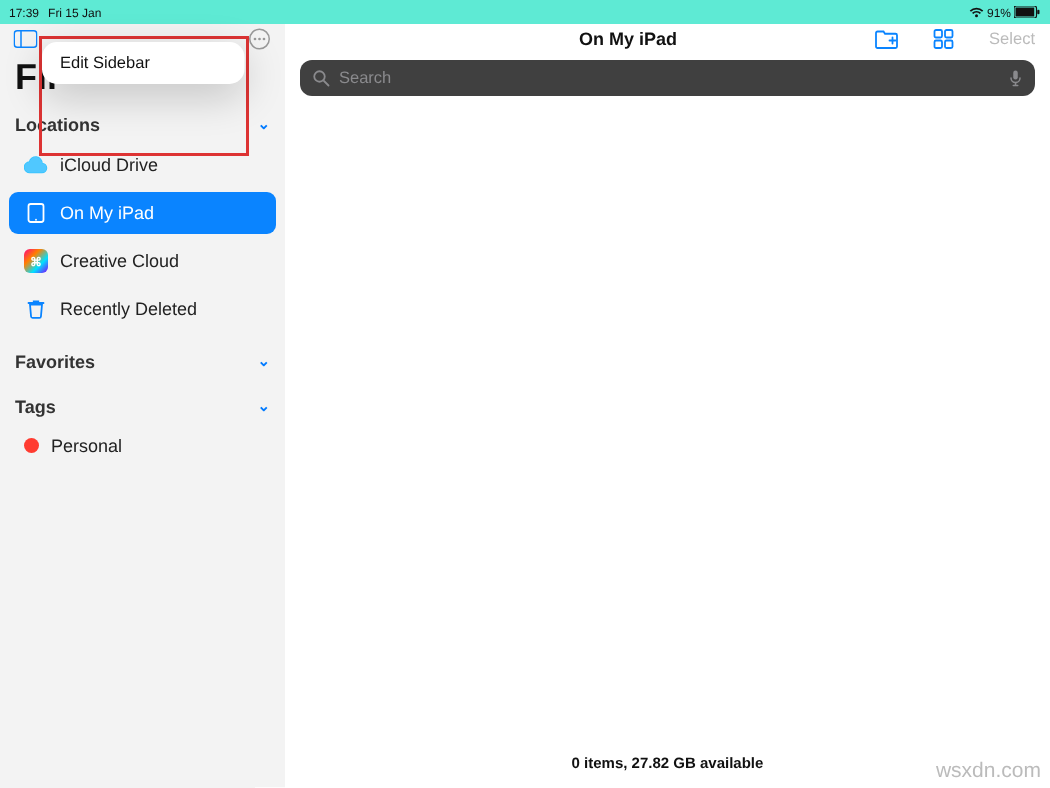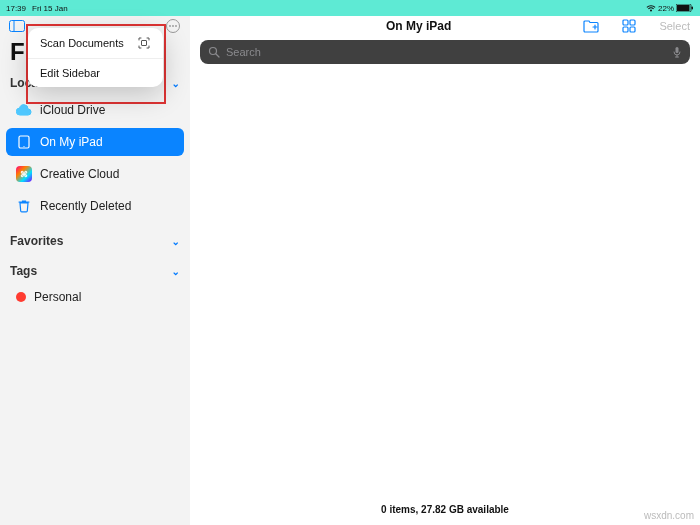--- a/index.html
+++ b/index.html
@@ -40,39 +40,39 @@
     .c-body { flex: 1; }
     .c-footer { text-align: center; font-size: 10px; font-weight: 600; color: #111; padding: 6px 0 10px; }
 
     
     .popup { position: absolute; left: 28px; top: 28px; width: 135px; background: #fff; border-radius: 10px; box-shadow: 0 8px 28px rgba(0,0,0,.2); overflow: hidden; z-index: 10; }
     .popup-row { display: flex; align-items: center; justify-content: space-between; padding: 8px 12px; font-size: 11px; color: #111; border-bottom: 1px solid #eee; cursor: pointer; }
     .popup-row:last-child { border-bottom: none; }
     .popup-ic { color: #555; width: 14px; height: 14px; display:flex; align-items:center; justify-content:center; }
     .popup-hi { position: absolute; left: 26px; top: 24px; width: 140px; height: 80px; border: 2px solid #d33; z-index: 5; pointer-events: none; }
 
-    .watermark { position: absolute; right: 6px; bottom: 4px; font-size: 10px; color: #bbb; }
+    .watermark { position: absolute; right: 6px; bottom: 4px; font-size: 14px; color: #bbb; }
 
     svg { display: block; }
   </style>
 </head>
 <body>
 
 <div class="status-bar">
   <div class="status-left">
     <span>17:39</span>
     <span>Fri 15 Jan</span>
   </div>
   <div class="status-right">
     <span>
       <svg width="10" height="8" viewBox="0 0 10 8">
           <path d="M5 7.5a1 1 0 100-2 1 1 0 000 2zM2 4.5a4.5 4.5 0 016 0l-.8.8a3.4 3.4 0 00-4.4 0zM.5 3a6.5 6.5 0 019 0l-.8.8a5.4 5.4 0 00-7.4 0z" fill="#111"></path>
         </svg>
     </span>
-    <span>22%</span>
+    <span>91%</span>
     <span>
       <svg width="18" height="8" viewBox="0 0 18 8">
           <rect x="0" y="0" width="15" height="8" rx="1.5" fill="none" stroke="#111" stroke-width="0.8"></rect>
           <rect x="1" y="1" width="12.5" height="6" fill="#111"></rect>
           <rect x="15.5" y="2.5" width="1.5" height="3" rx="0.7" fill="#111"></rect>
         </svg>
     </span>
   </div>
 </div>
 
@@ -194,26 +194,17 @@
     </div>
     <div class="c-body"></div>
     <div class="c-footer">0 items, 27.82 GB available</div>
   </div>
 </div>
 
 <div class="popup-hi"></div>
 
 <div class="popup">
   <div class="popup-row">
-    <span>Scan Documents</span>
-    <span class="popup-ic">
-      <svg width="12" height="12" viewBox="0 0 12 12">
-          <path d="M1 3V1h2M11 3V1H9M1 9v2h2M11 9v2H9" fill="none" stroke="#555" stroke-width="1" stroke-linecap="round"></path>
-          <rect x="3.5" y="3.5" width="5" height="5" rx="0.5" fill="none" stroke="#555" stroke-width="1"></rect>
-        </svg>
-    </span>
-  </div>
-  <div class="popup-row">
     <span>Edit Sidebar</span>
   </div>
 </div>
 
 <div class="watermark">wsxdn.com</div>
 
 </body></html>

